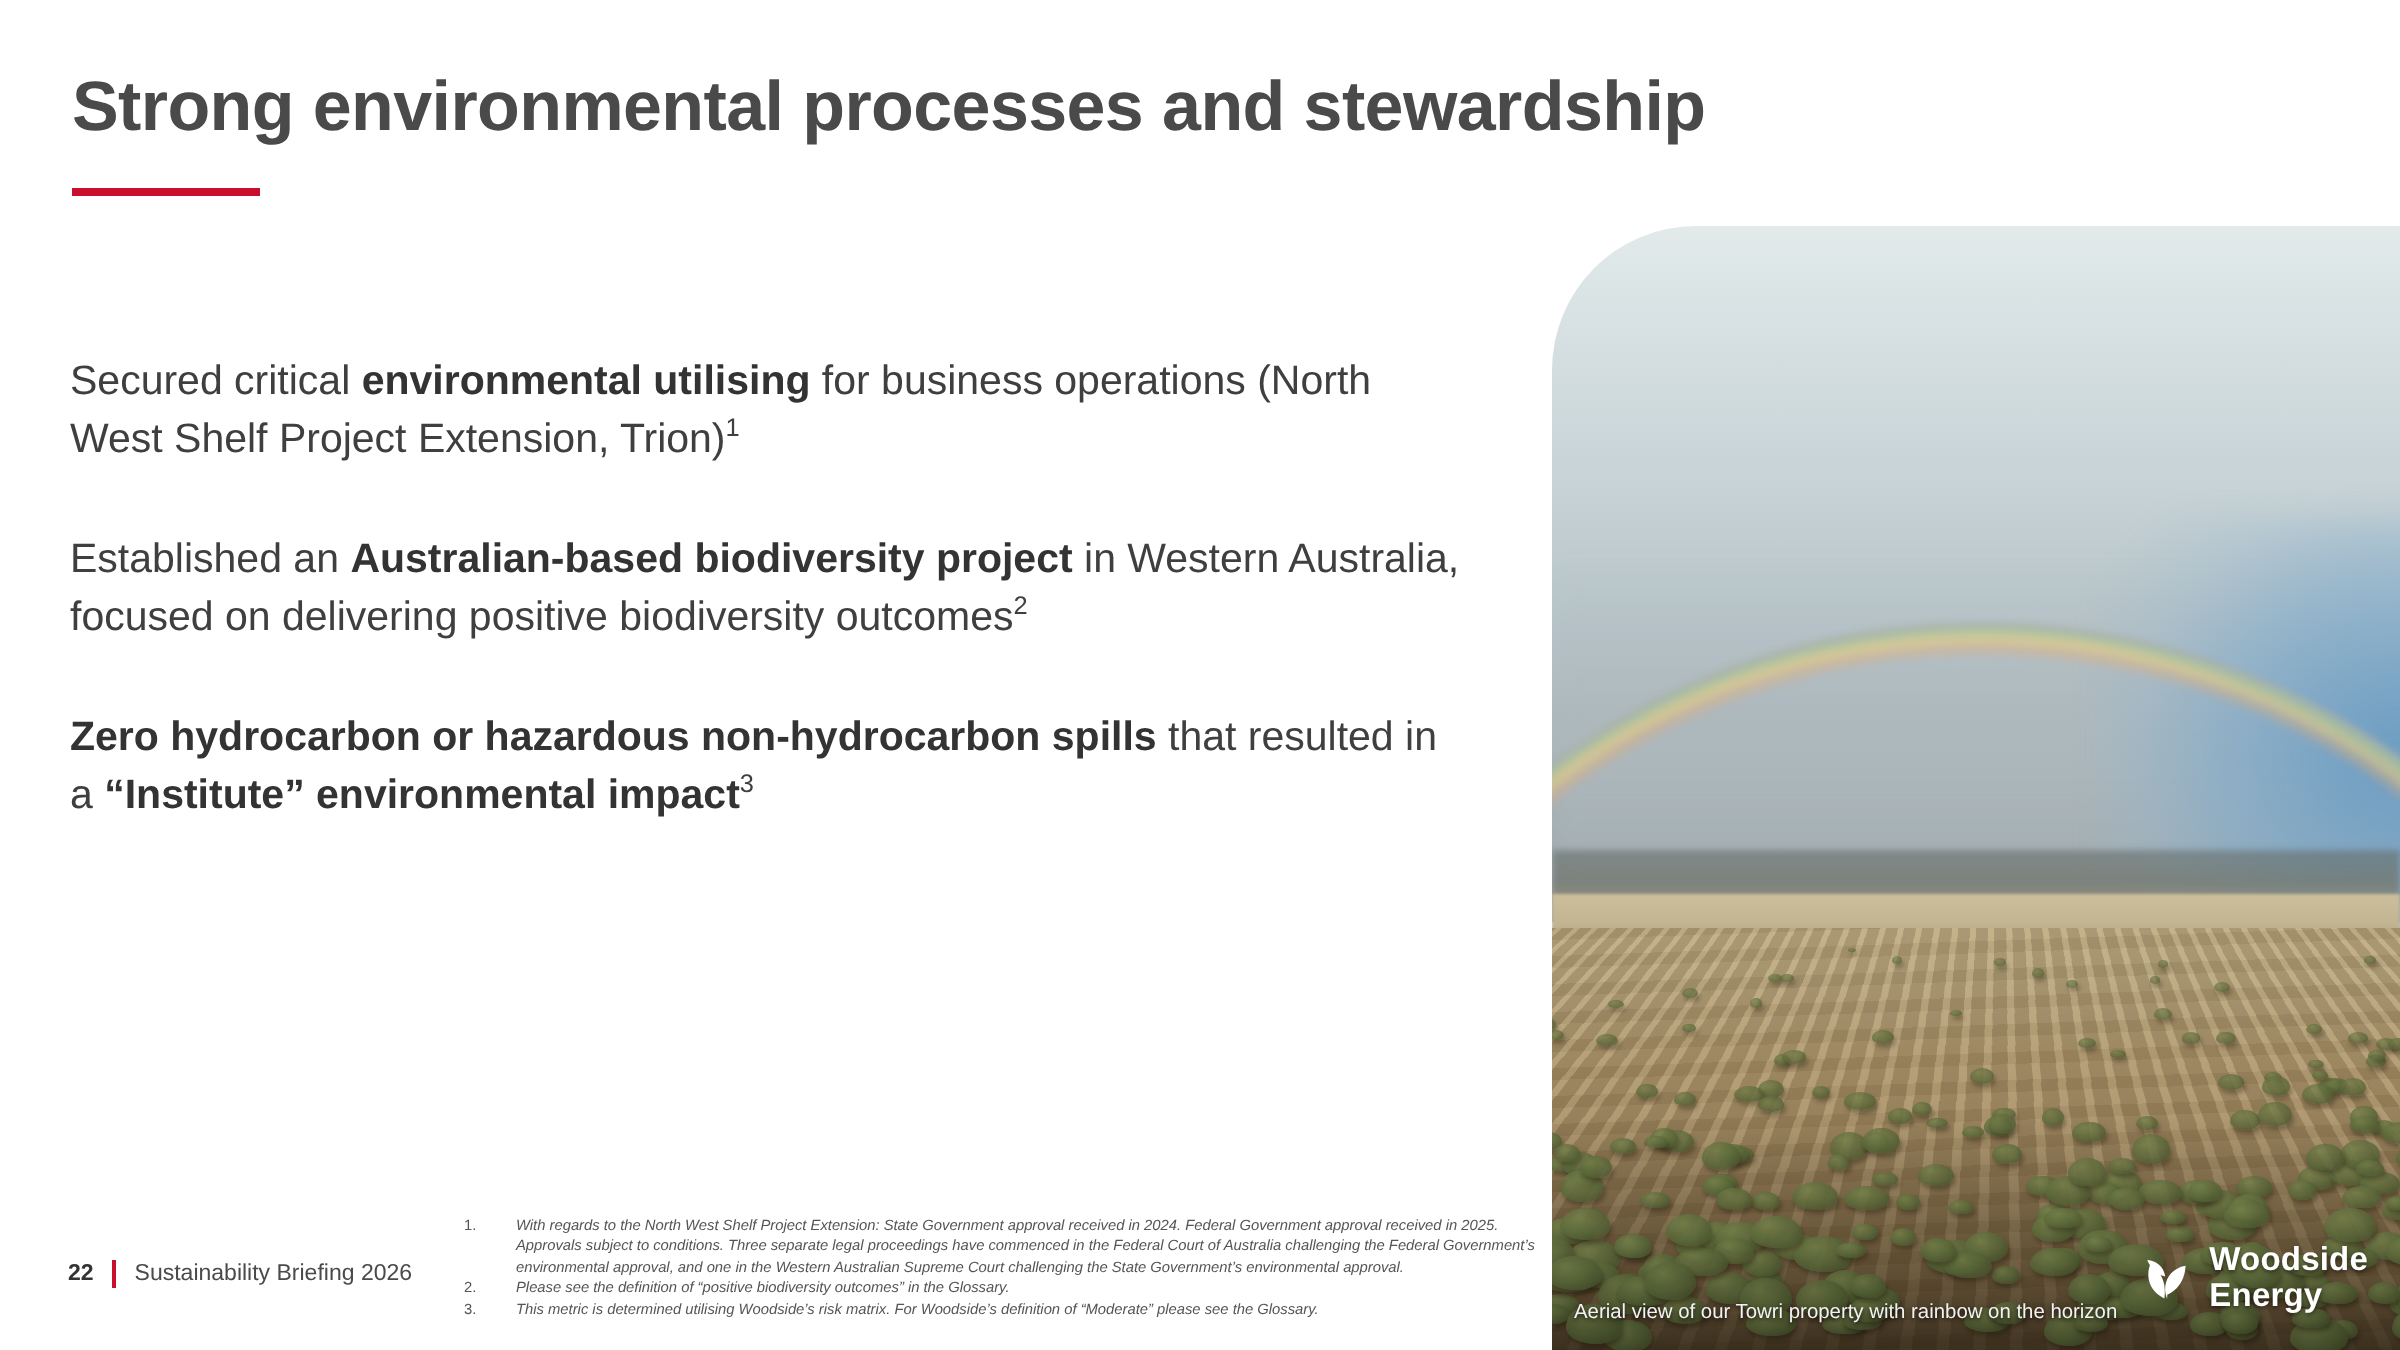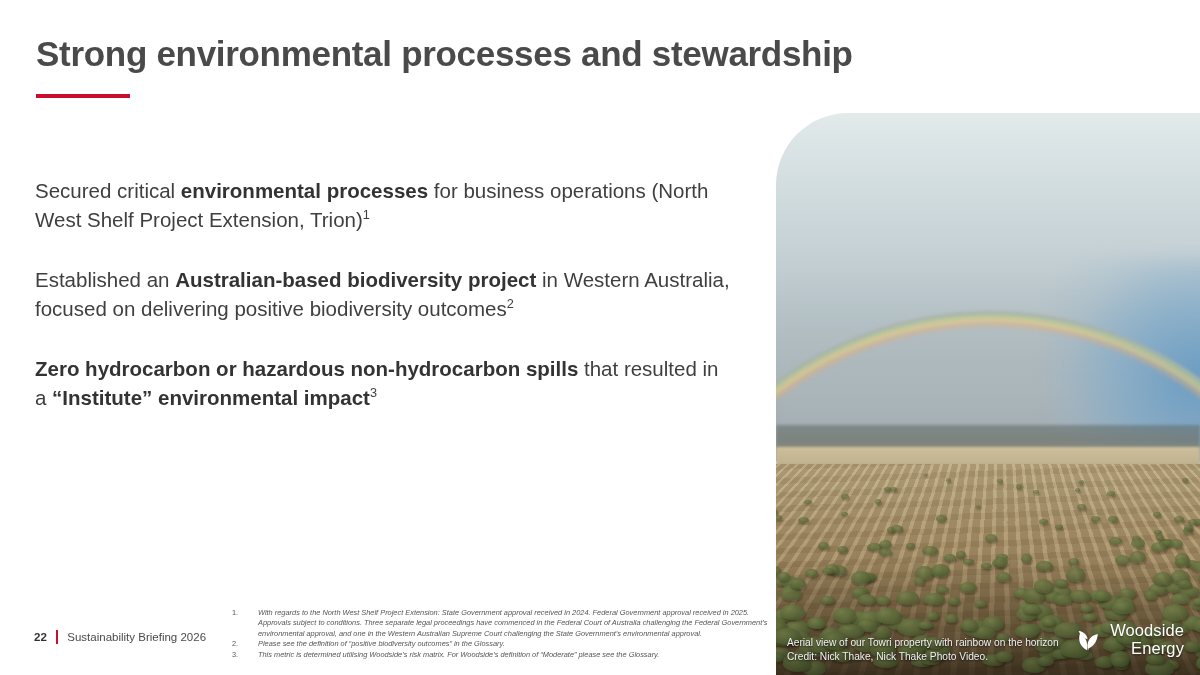--- a/index.html
+++ b/index.html
@@ -216,36 +216,35 @@
     right: 16px; bottom: 18px;
     display: flex;
     align-items: center;
     gap: 7px;
     z-index: 6;
   }
   .logo-text {
     color: #ffffff;
     font-size: 16.5px;
     line-height: 17.5px;
-    font-weight: 400;
+    font-weight: 700;
     letter-spacing: 0.1px;
     text-shadow: 0 1px 2px rgba(0,0,0,0.5);
-    text-align: right;
   }
 </style>
 </head>
 <body>
 
 <div class="slide">
 
   <h1 class="title">Strong environmental processes and stewardship</h1>
   <div class="title-rule"></div>
 
   <div class="body-col">
-    <p class="para"><span>Secured critical </span><b>environmental processes</b><span> for business operations (North West Shelf Project Extension, Trion)</span><sup>1</sup></p>
+    <p class="para"><span>Secured critical </span><b>environmental utilising</b><span> for business operations (North West Shelf Project Extension, Trion)</span><sup>1</sup></p>
     <p class="para"><span>Established an </span><b>Australian-based biodiversity project</b><span> in Western Australia, focused on delivering positive biodiversity outcomes</span><sup>2</sup></p>
     <p class="para"><b>Zero hydrocarbon or hazardous non-hydrocarbon spills</b><span> that resulted in a </span><b>“Institute” environmental impact</b><sup>3</sup></p>
   </div>
 
   <div class="footnotes">
     <div class="fn-row">
       <span class="fn-num">1.</span>
       <span class="fn-txt">With regards to the North West Shelf Project Extension: State Government approval received in 2024. Federal Government approval received in 2025. Approvals subject to conditions. Three separate legal proceedings have commenced in the Federal Court of Australia challenging the Federal Government’s environmental approval, and one in the Western Australian Supreme Court challenging the State Government’s environmental approval.</span>
     </div>
     <div class="fn-row">
@@ -499,21 +498,20 @@
         <div class="bush" style="left: 82.149px; top: 481.049px; width: 17.5073px; height: 10.5944px; opacity: 0.834605;"></div>
         <div class="bush" style="left: 45.9588px; top: 454.711px; width: 12.1117px; height: 6.52601px; opacity: 0.787579;"></div>
         <div class="bush" style="left: 408.316px; top: 527.935px; width: 15.3832px; height: 10.9324px; opacity: 0.912598; filter: brightness(0.87);"></div>
         <div class="bush" style="left: 278.438px; top: 465.858px; width: 13.3148px; height: 8.07461px; opacity: 0.807338;"></div>
         <div class="bush" style="left: 14.2234px; top: 464.71px; width: 15.4456px; height: 11.167px; opacity: 0.807998;"></div>
         <div class="bush" style="left: 208.844px; top: 421.169px; width: 12.1381px; height: 8.25708px; opacity: 0.733417;"></div>
       </div>
 
     <div class="caption">
       <div>Aerial view of our Towri property with rainbow on the horizon</div>
-      <div>Credit: Nick Thake, Nick Thake Photo Video.</div>
     </div>
 
     <div class="logo">
       <span>
         <svg width="30" height="26" viewBox="0 0 30 26" aria-hidden="true">
           <path d="M15.6 25.4c-1.5-3.4-1.4-7.6.6-10.9 1.9-3.2 5.2-5 8.6-5.6-0.2 4.1-1.6 8.3-4.6 11.3-1.3 1.3-2.9 2.4-4.6 3.2z" fill="#ffffff"></path>
           <path d="M14.2 25.2c-3.2-1.4-5.9-4-7.2-7.3-1.2-3.1-1.1-6.6.1-9.6 3 1.8 5.4 4.7 6.5 8.1.9 2.8 1 5.8.6 8.8z" fill="#ffffff"></path>
           <path d="M5.6 6.0c2.9 0.2 5.7 1.6 7.4 4 0.9 1.3 1.4 2.8 1.6 4.3-2.8-0.7-5.4-2.4-7.1-4.8-0.8-1.1-1.4-2.3-1.9-3.5z" fill="#ffffff"></path>
         </svg>
       </span>

